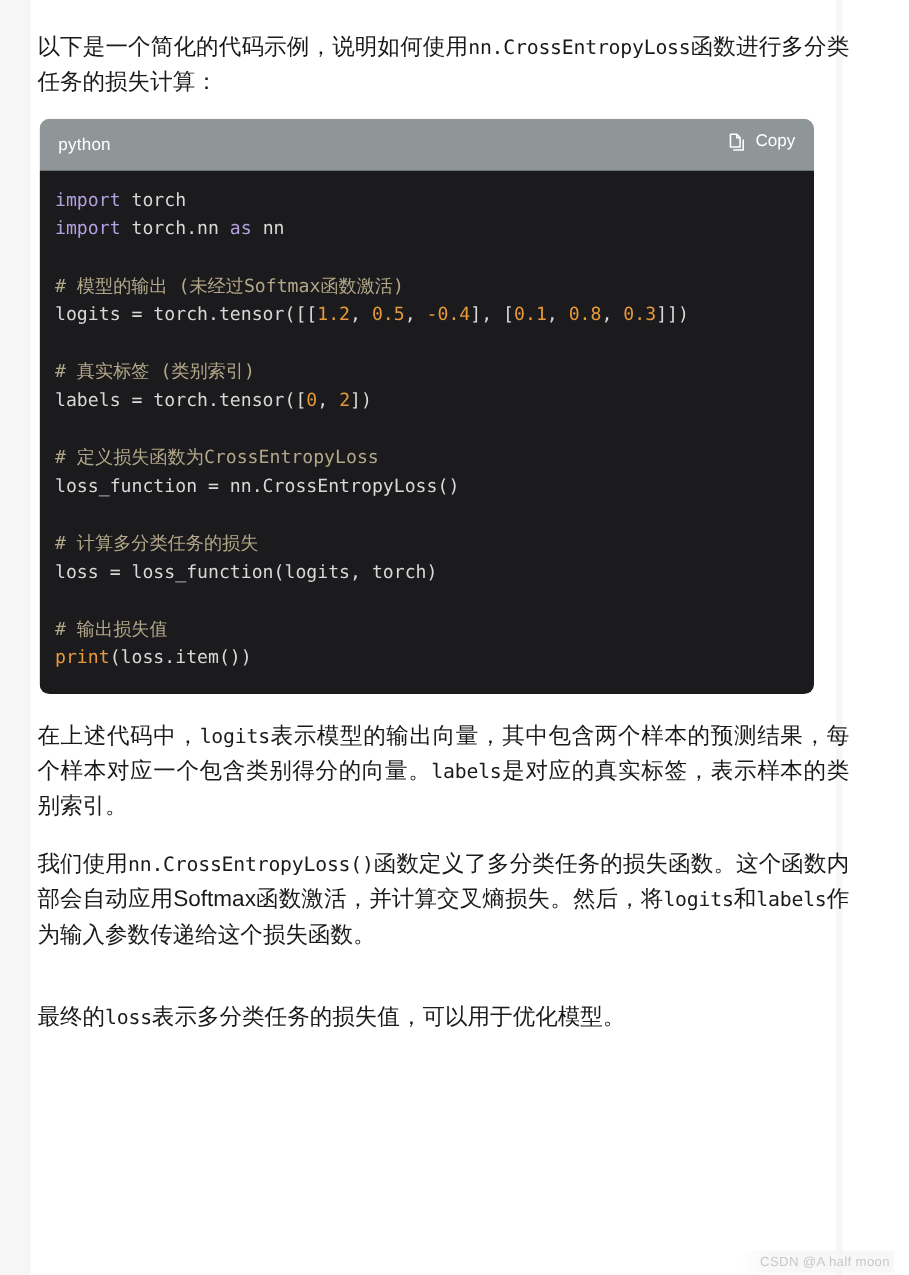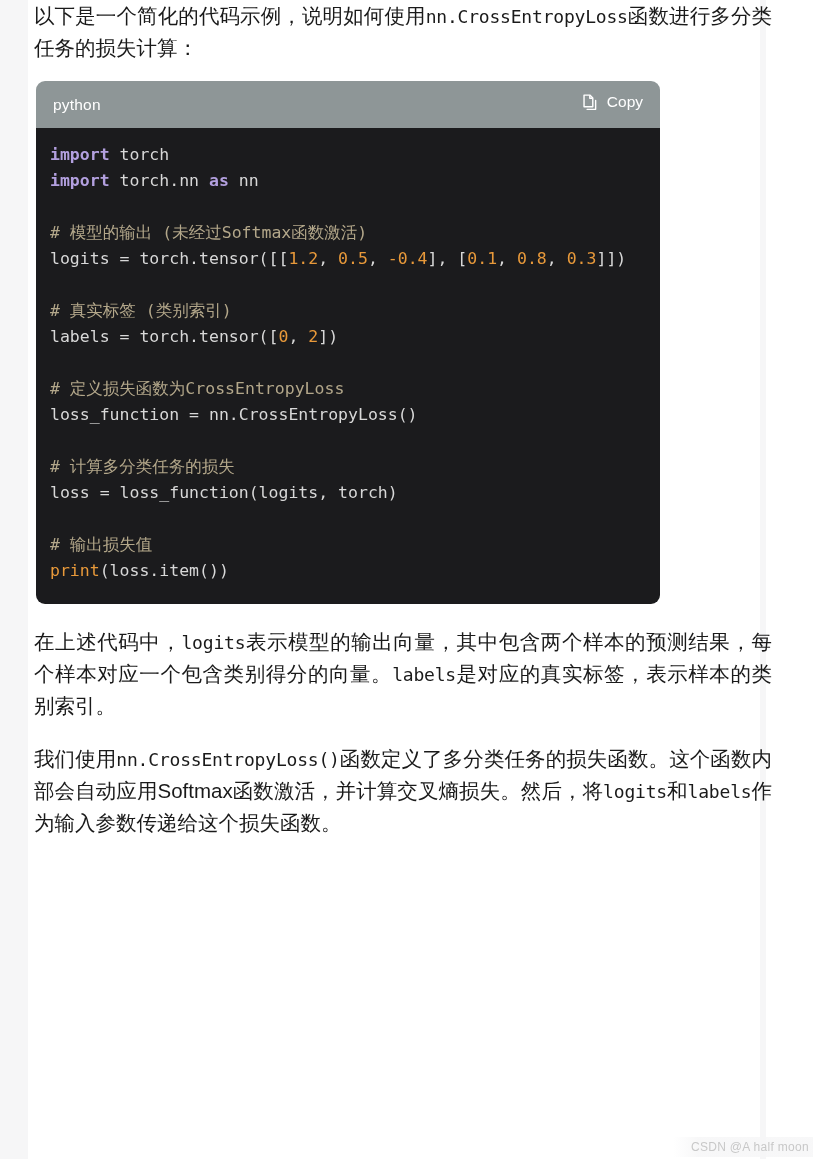--- a/index.html
+++ b/index.html
@@ -41,34 +41,34 @@
     margin: 0;
     padding: 0 22px 0 6px;
     color: #1a1a1a;
     font-size: 20.5px;
     line-height: 31px;
     letter-spacing: 0px;
     text-align: justify;
     text-justify: inter-ideograph;
     word-break: break-word;
   }
-  p.para.first { padding-top: 0; }
+  p.para.first { padding-top: 27px; }
   .para-gap { height: 22px; }
 
   code.inline {
     font-family: "DejaVu Sans Mono", "Liberation Mono", monospace;
     font-size: 18px;
     color: #1a1a1a;
     letter-spacing: -0.2px;
   }
 
   
   .codeblock {
     margin: 18px 0 0 8px;
-    width: 624px;
+    width: 704px;
     border-radius: 9px;
     overflow: hidden;
     box-shadow: 0 0 0 0 transparent;
   }
   .code-header {
     height: 47px;
     background: #8e9697;
     display: flex;
     align-items: center;
     justify-content: space-between;
@@ -99,21 +99,21 @@
   }
   pre.code {
     margin: 0;
     font-family: "DejaVu Sans Mono", "Liberation Mono", monospace;
     font-size: 16.5px;
     line-height: 26px;
     color: #d8d8d8;
     white-space: pre;
     tab-size: 4;
   }
-  .tok-kw   { color: #b3a0df; font-weight: bold; }
+  .tok-kw   { color: #b3a0df; }
   .tok-com  { color: #b3a78a; }
   .tok-num  { color: #e8993a; }
   .tok-fn   { color: #e8993a; }
   .tok-pl   { color: #d8d8d8; }
 
   
   .watermark {
     position: absolute;
     right: 13px;
     bottom: 2px;
@@ -172,17 +172,18 @@
 <span class="tok-fn">print</span><span class="tok-pl">(loss.item())</span></pre>
     </div>
   </div>
 
   <div class="para-gap"></div>
   <p class="para"><span>在上述代码中，</span><code class="inline">logits</code><span>表示模型的输出向量，其中包含两个样本的预测结果，每个样本对应一个包含类别得分的向量。</span><code class="inline">labels</code><span>是对应的真实标签，表示样本的类别索引。</span></p>
   <div class="para-gap"></div>
   <p class="para"><span>我们使用</span><code class="inline">nn.CrossEntropyLoss()</code><span>函数定义了多分类任务的损失函数。这个函数内部会自动应用Softmax函数激活，并计算交叉熵损失。然后，将</span><code class="inline">logits</code><span>和</span><code class="inline">labels</code><span>作为输入参数传递给这个损失函数。</span></p>
   <div class="para-gap"></div>
   <div class="para-gap"></div>
+  <p class="para"><span>最终的</span><code class="inline">loss</code><span>表示多分类任务的损失值，可以用于优化模型。</span></p>
   <div class="para-gap"></div>
 
 </div>
 
 <div class="watermark">CSDN @A half moon</div>
 
 </body></html>

